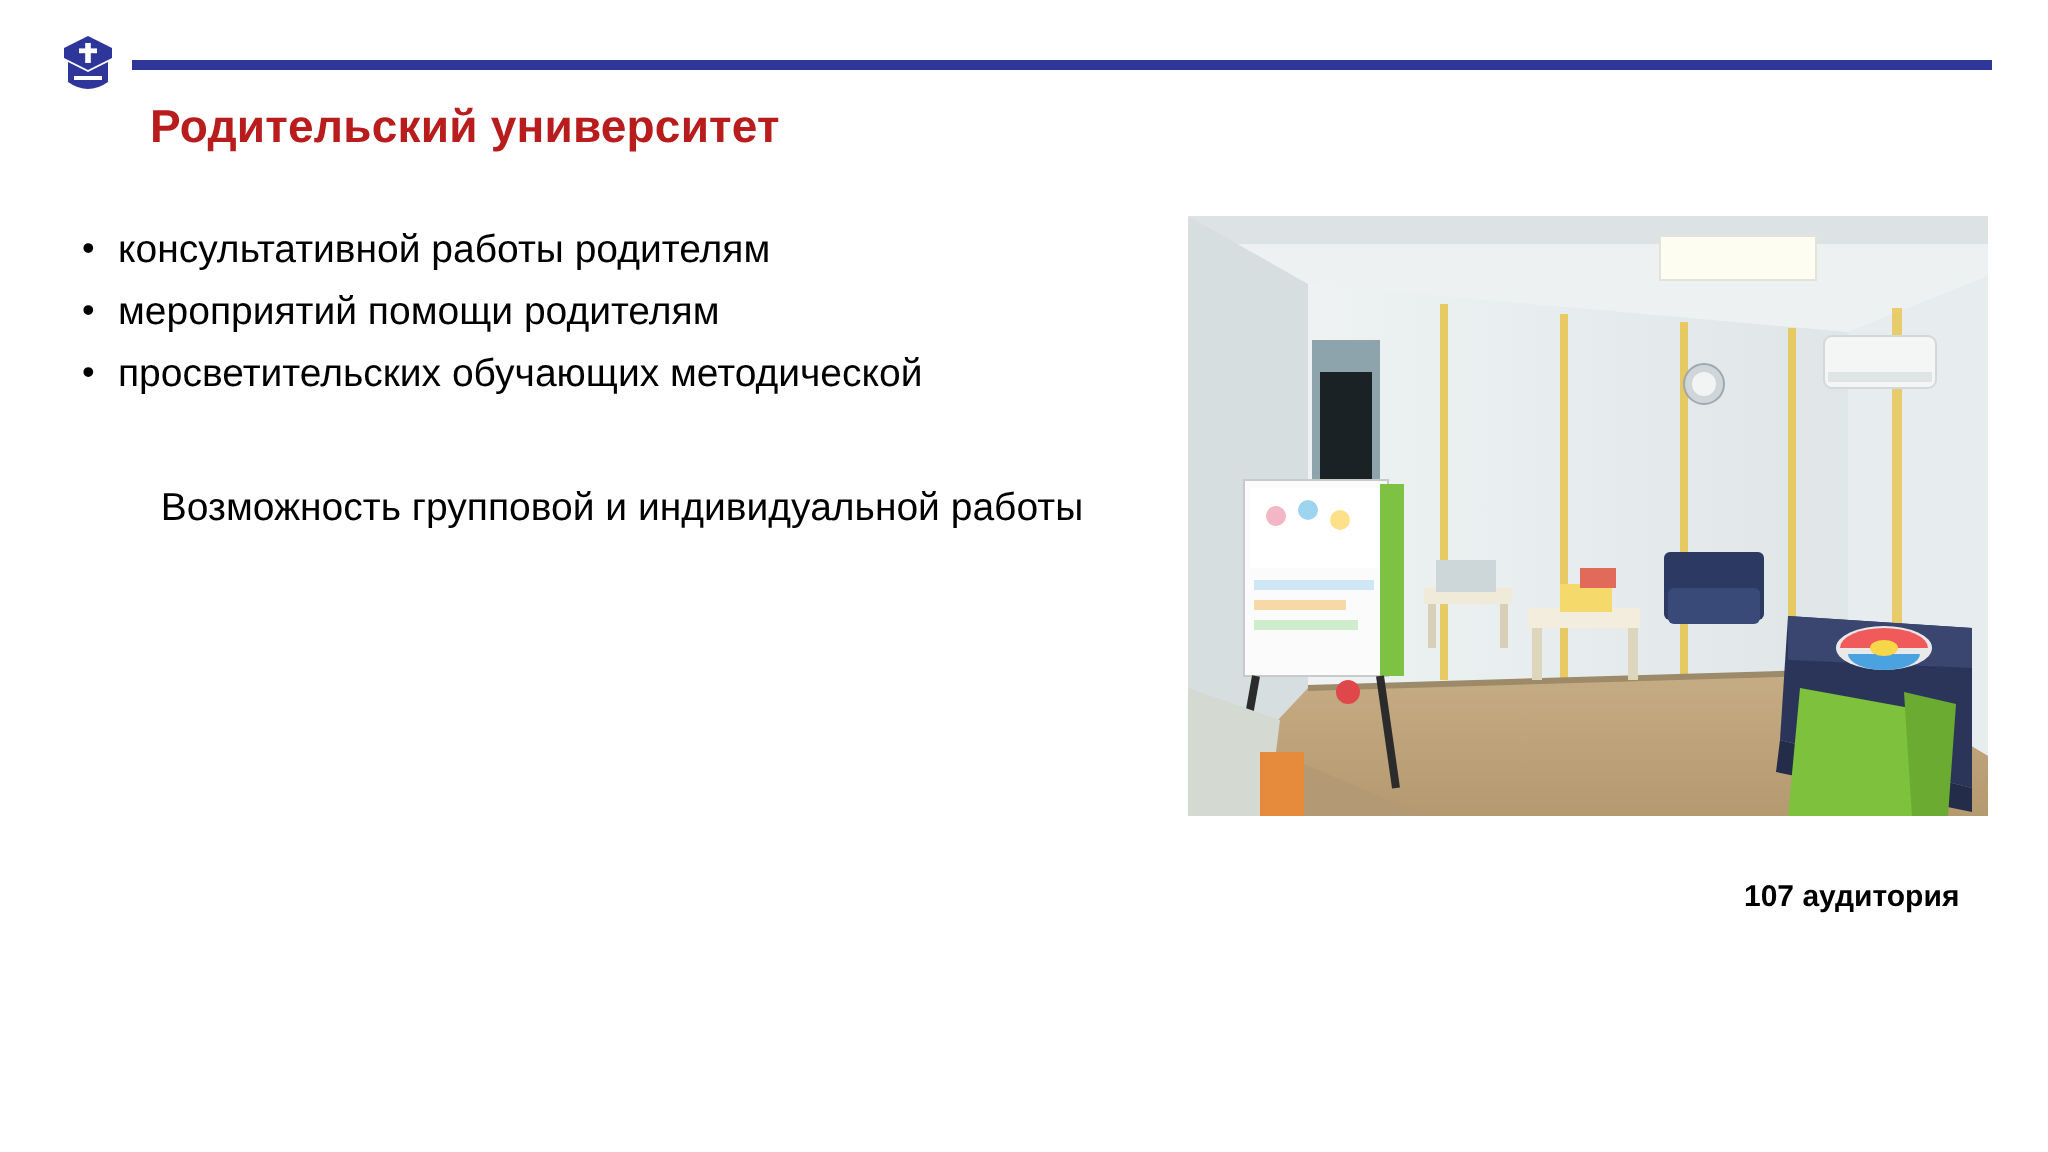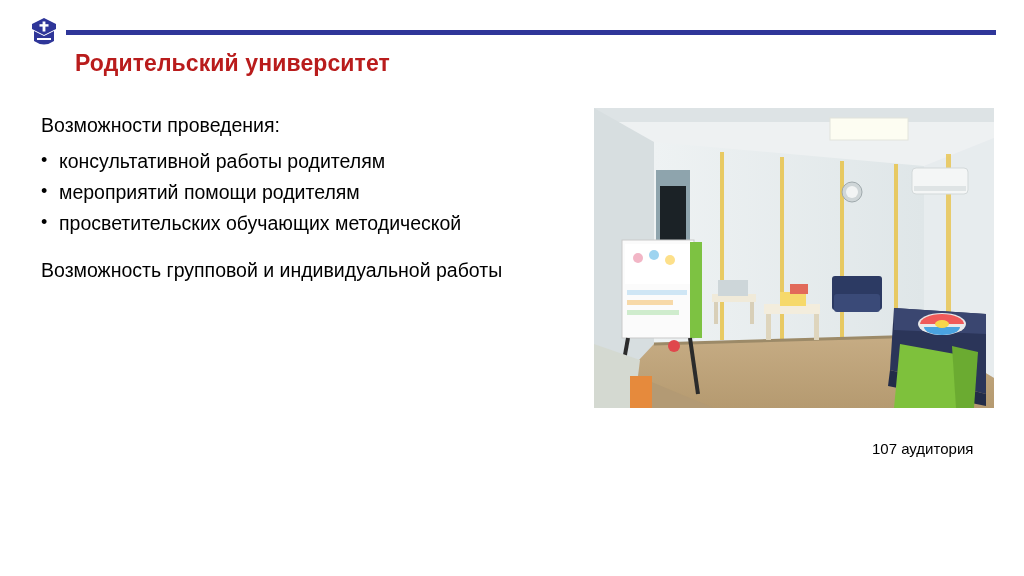--- a/index.html
+++ b/index.html
@@ -81,42 +81,43 @@
     content: "\2022";
     position: absolute;
     left: 0;
     top: -1px;
     font-size: 18px;
     line-height: 31px;
   }
   .closing {
     font-size: 19.5px;
     line-height: 30px;
-    margin: 16px 0 0 0;
-    white-space: nowrap;
+    margin: 36px 0 0 0;
+    white-space: nowrap;
+    text-align: center;
   }
 
   
   .photo {
     position: absolute;
     left: 594px;
     top: 108px;
     width: 400px;
     height: 300px;
     overflow: hidden;
     background: #cfcfcf;
   }
   .photo svg { display: block; }
 
   .caption {
     position: absolute;
     left: 872px;
     top: 440px;
     font-size: 15px;
-    font-weight: normal;
+    font-weight: bold;
     white-space: nowrap;
   }
 </style>
 </head>
 <body>
 
 <div class="slide">
 
   <div class="logo">
     <svg width="30" height="32" viewBox="0 0 30 32" xmlns="http://www.w3.org/2000/svg">
@@ -126,21 +127,20 @@
       <rect x="10.5" y="7.2" width="9" height="2.4" fill="#ffffff"></rect>
       <rect x="8" y="21" width="14" height="2" fill="#ffffff"></rect>
     </svg>
   </div>
 
   <div class="header-rule"></div>
 
   <div class="slide-title">Родительский университет</div>
 
   <div class="body-text">
-    <p class="lead">Возможности проведения:</p>
     <ul class="bullets">
       <li>консультативной работы родителям</li>
       <li>мероприятий помощи родителям</li>
       <li>просветительских обучающих методической</li>
     </ul>
     <p class="closing">Возможность групповой и индивидуальной  работы</p>
   </div>
 
   <div class="photo">
     <svg width="400" height="300" viewBox="0 0 400 300" xmlns="http://www.w3.org/2000/svg">

